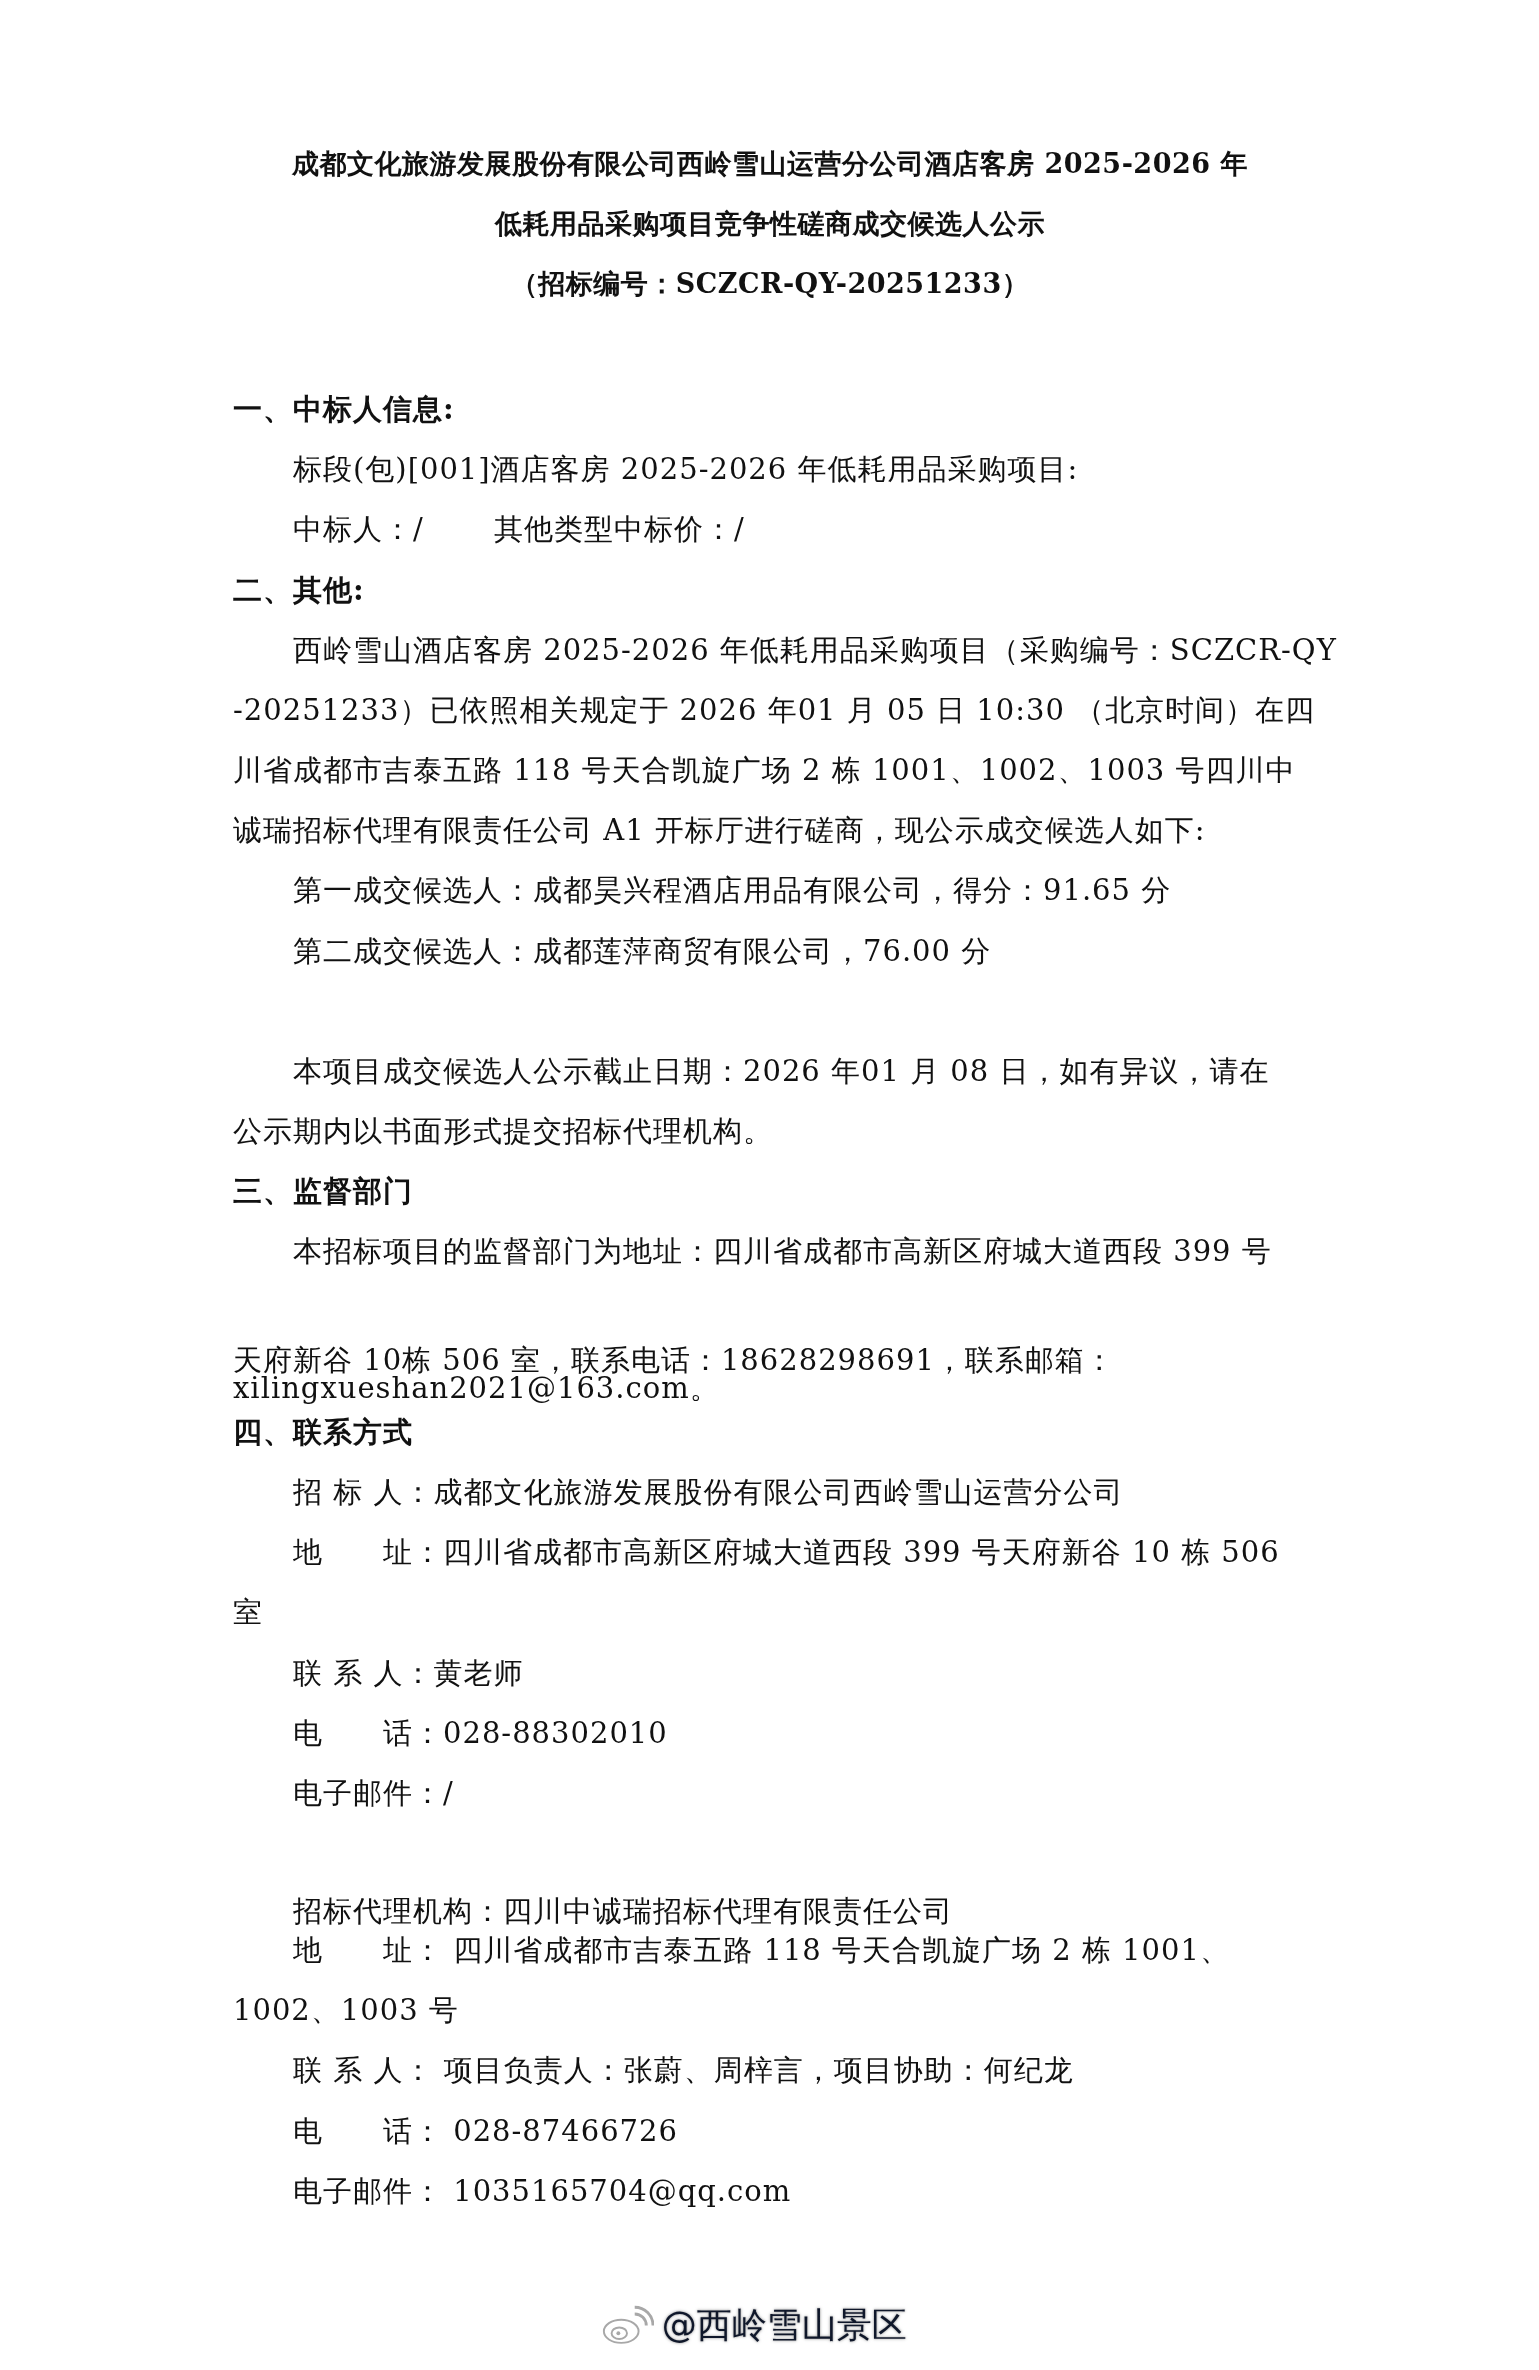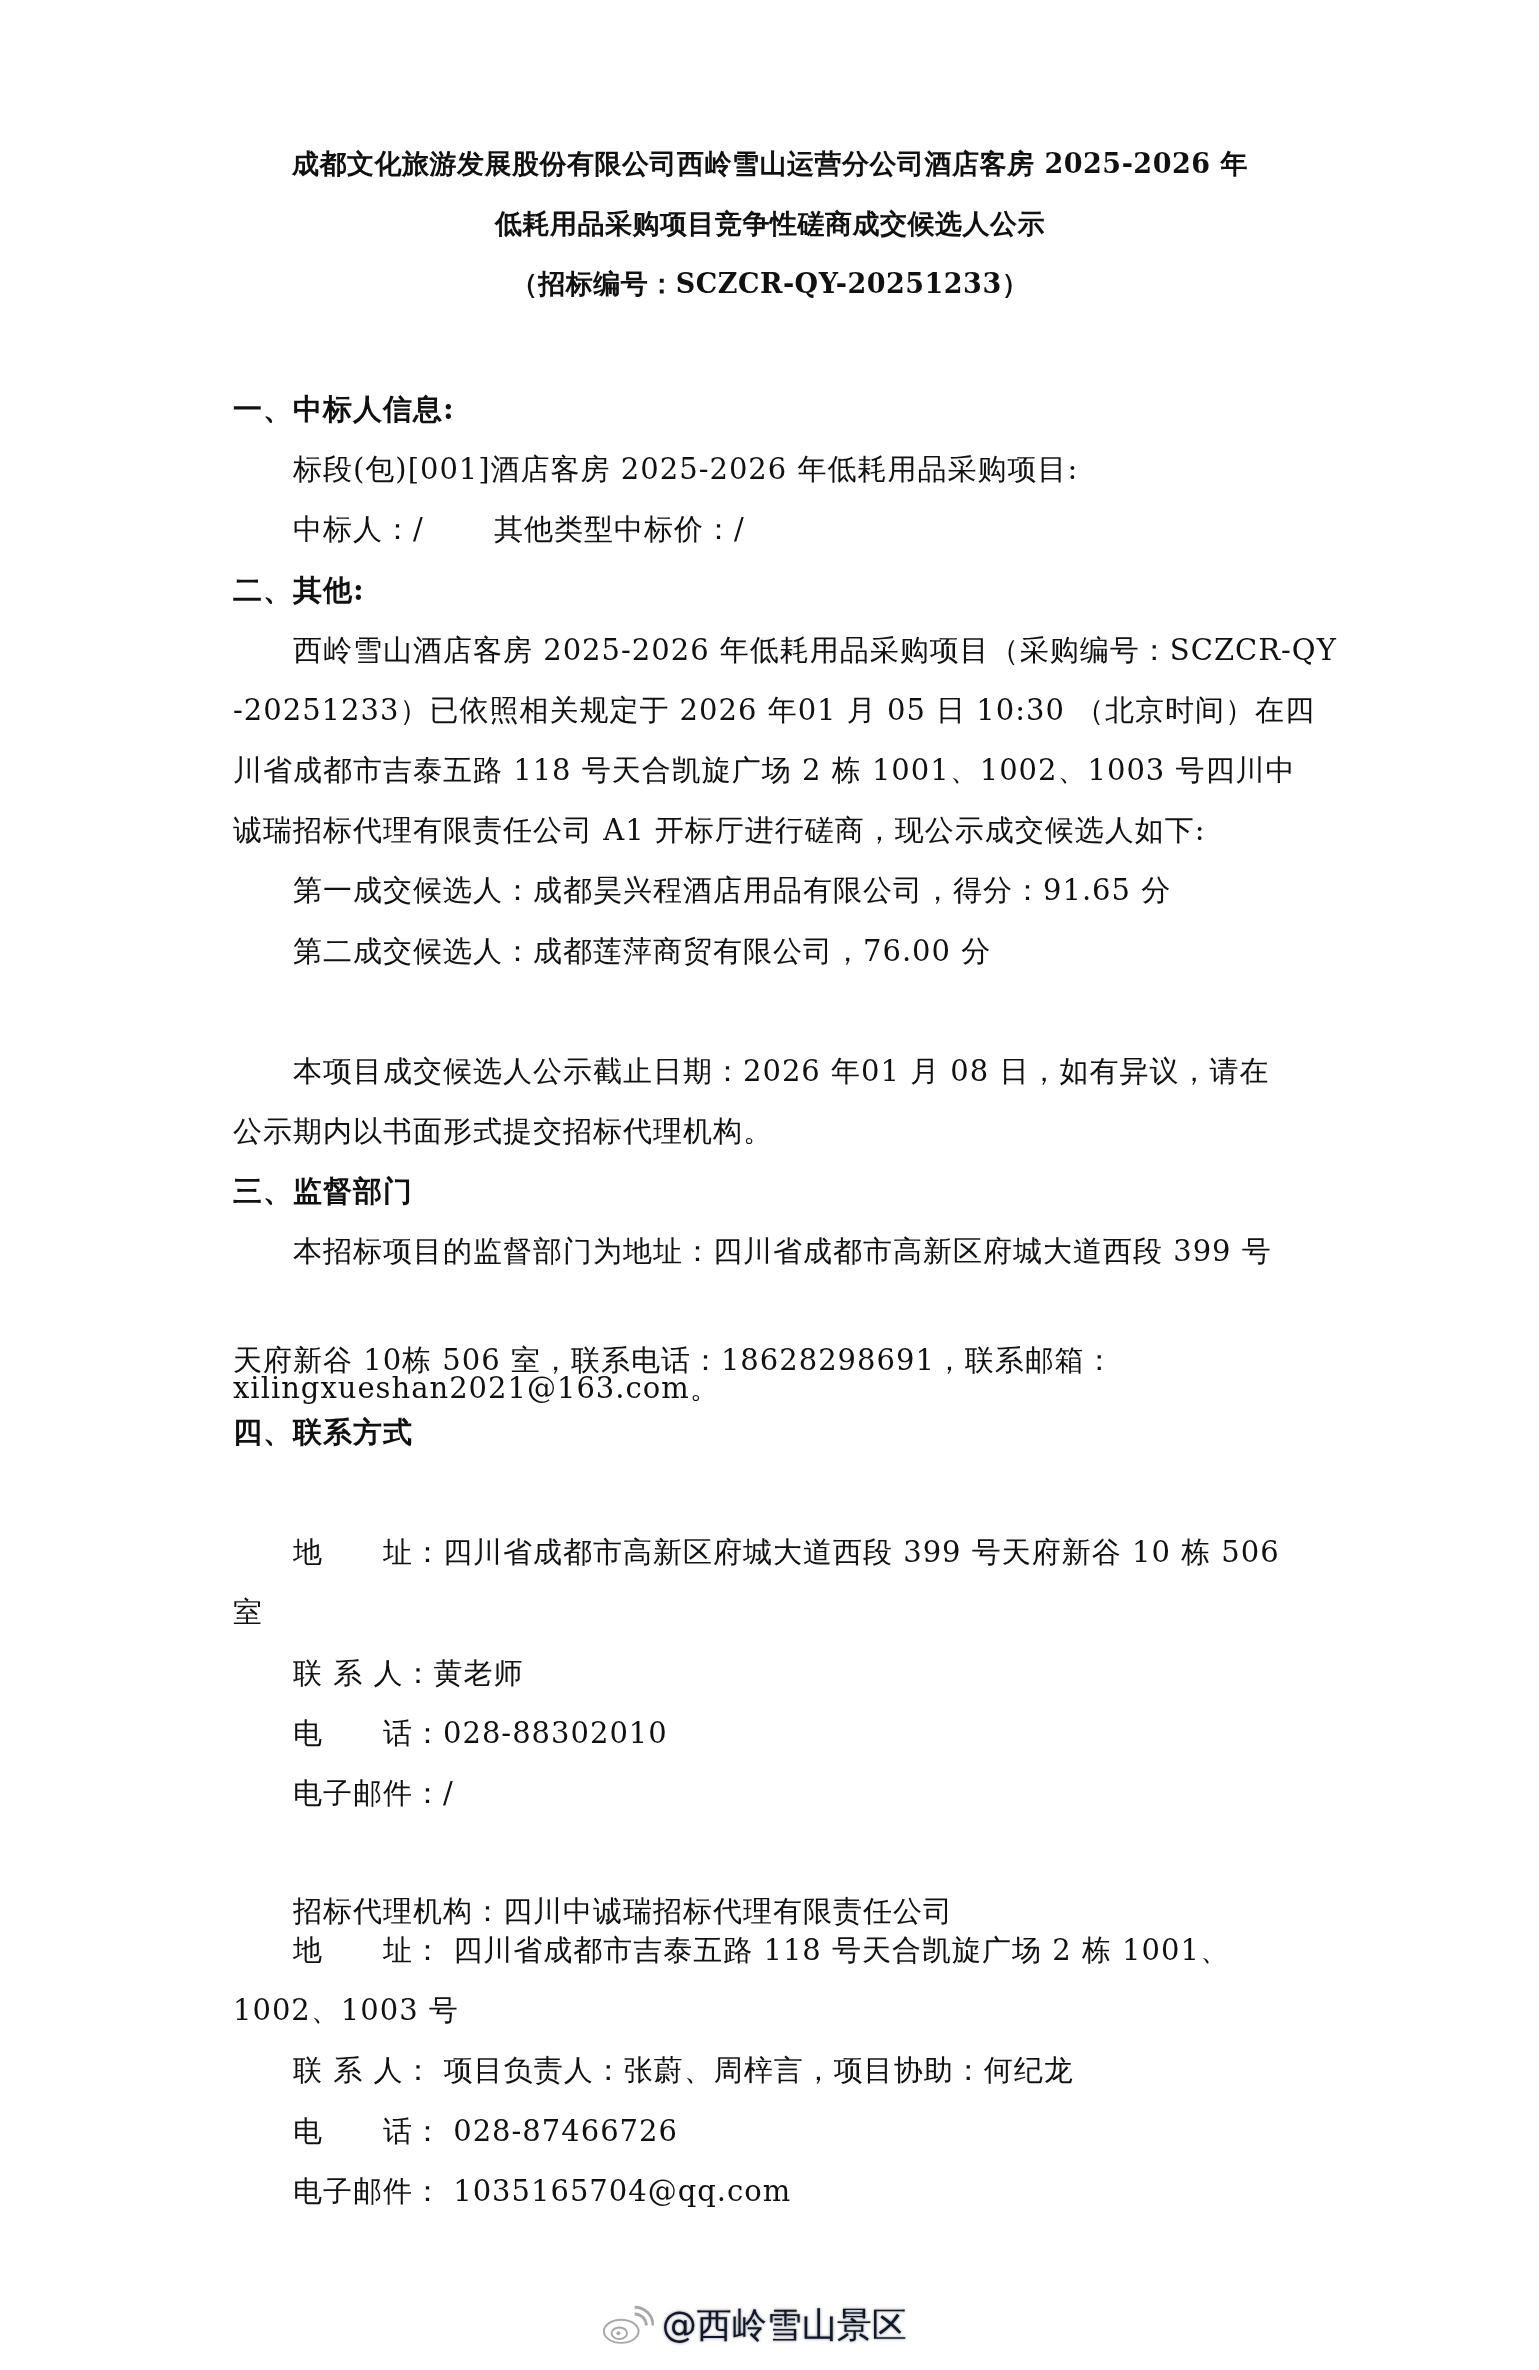--- a/index.html
+++ b/index.html
@@ -54,20 +54,23 @@
   </div>
   <div class="line ind" style="top:1052px;">本项目成交候选人公示截止日期：2026 年01 月 08 日，如有异议，请在</div>
   <div class="line flush" style="top:1112px;">公示期内以书面形式提交招标代理机构。</div>
 
   <div class="line heading" style="top:1172px;">三、监督部门</div>
   <div class="line ind" style="top:1232px;">本招标项目的监督部门为地址：四川省成都市高新区府城大道西段 399 号</div>
   <div class="line flush" style="top:1341px;">天府新谷 10栋 506 室，联系电话：18628298691，联系邮箱：</div>
   <div class="line flush" style="top:1353px;margin-top:16px;">xilingxueshan2021@163.com。</div>
 
   <div class="line heading" style="top:1413px;">四、联系方式</div>
+  <div class="line ind" style="top:1473px;">
+    <span class="lbl">招 标 人：</span><span>成都文化旅游发展股份有限公司西岭雪山运营分公司</span>
+  </div>
   <div class="line ind" style="top:1533px;">
     <span class="lbl">地　　址：</span><span>四川省成都市高新区府城大道西段 399 号天府新谷 10 栋 506</span>
   </div>
   <div class="line flush" style="top:1593px;">室</div>
   <div class="line ind" style="top:1654px;">
     <span class="lbl">联 系 人：</span><span>黄老师</span>
   </div>
   <div class="line ind" style="top:1714px;">
     <span class="lbl">电　　话：</span><span>028-88302010</span>
   </div>

